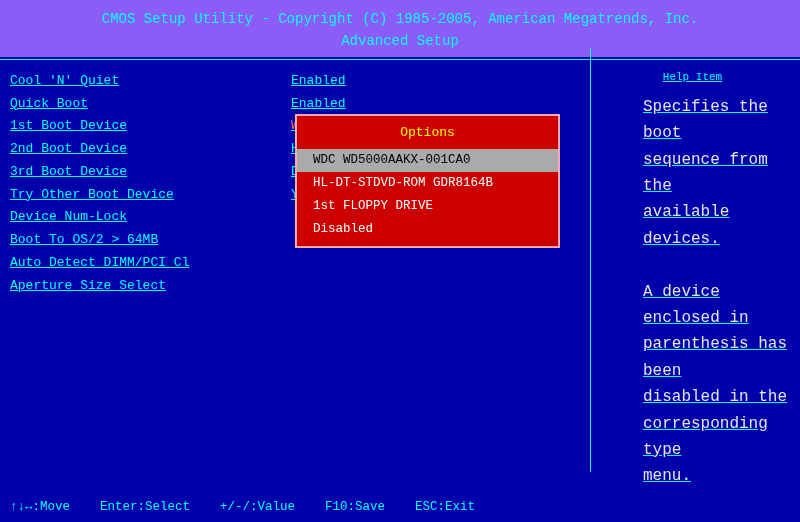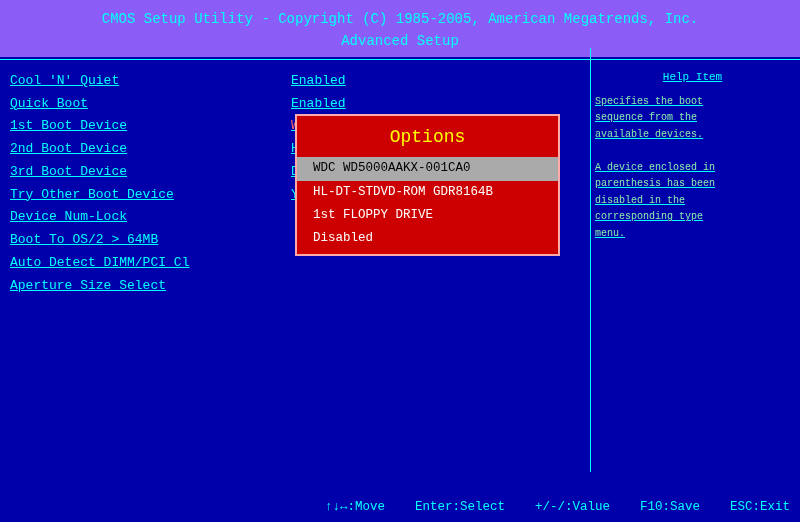--- a/index.html
+++ b/index.html
@@ -68,21 +68,21 @@
       width: 265px;
       background-color: #cc0000;
       border: 2px solid #ffaaaa;
       padding: 4px 0;
       z-index: 10;
     }
 
     .options-popup .options-title {
       text-align: center;
       color: #ffff00;
-      font-size: 18px;
+      font-size: 13px;
       padding: 2px 0 4px 0;
     }
 
     .options-popup .option-item {
       display: block;
       color: #ffffff;
       font-size: 12.5px;
       padding: 1px 16px;
       line-height: 1.7;
     }
@@ -101,23 +101,24 @@
     }
 
     .right-panel .help-title {
       text-align: center;
       color: #00ffff;
       margin-bottom: 8px;
       font-size: 11px;
     }
 
     .right-panel .help-text {
-      color: #86efac;
-      font-size: 10px;
+      color: #e5e5e5;
+      font-size: 16px;
       line-height: 1.65;
+      margin-left: 48px;
     }
 
     .right-divider {
       position: absolute;
       left: 590px;
       top: 48px;
       bottom: 50px;
       width: 1px;
       background-color: #00ffff;
     }
@@ -130,21 +131,21 @@
       background-color: #0000aa;
       color: #00ffff;
       font-size: 12.5px;
       padding: 4px 10px;
       line-height: 1.7;
       text-align: center;
     }
 
     .footer-row {
       display: flex;
-      justify-content: flex-end;
+      justify-content: flex-start;
       gap: 30px;
     }
 
     .footer span {
       color: #00ffff;
     }
 
     .header-divider {
       border: none;
       border-top: 1px solid #00ffff;

